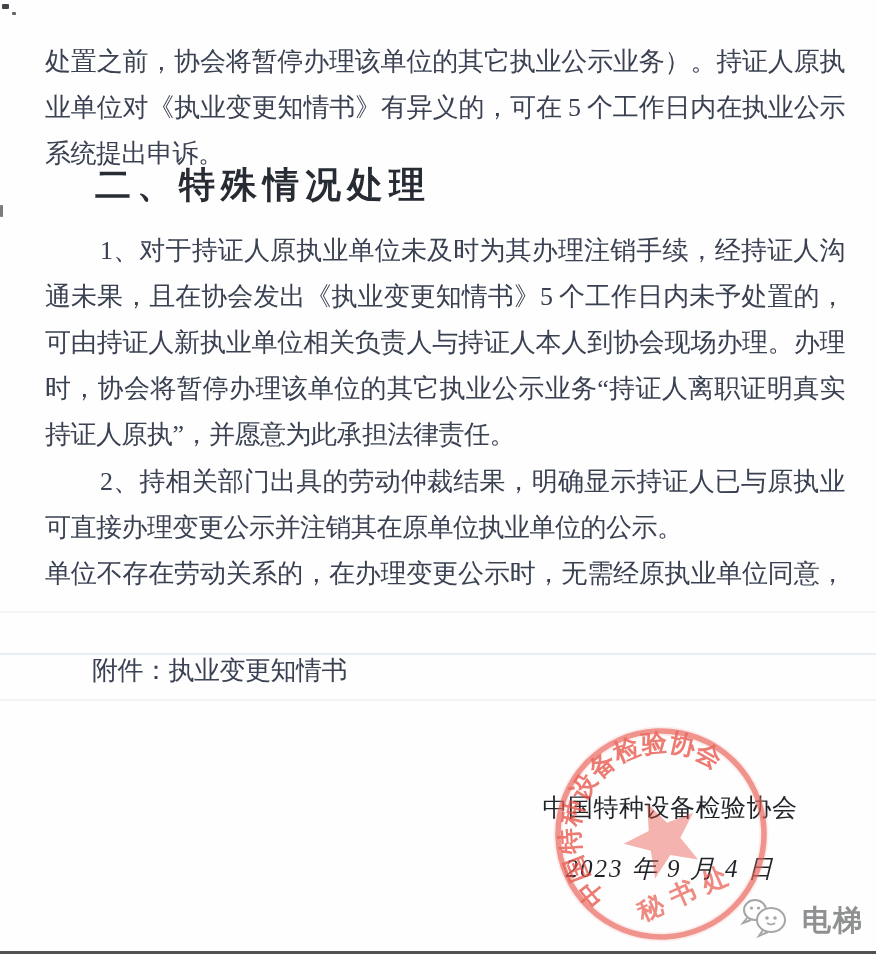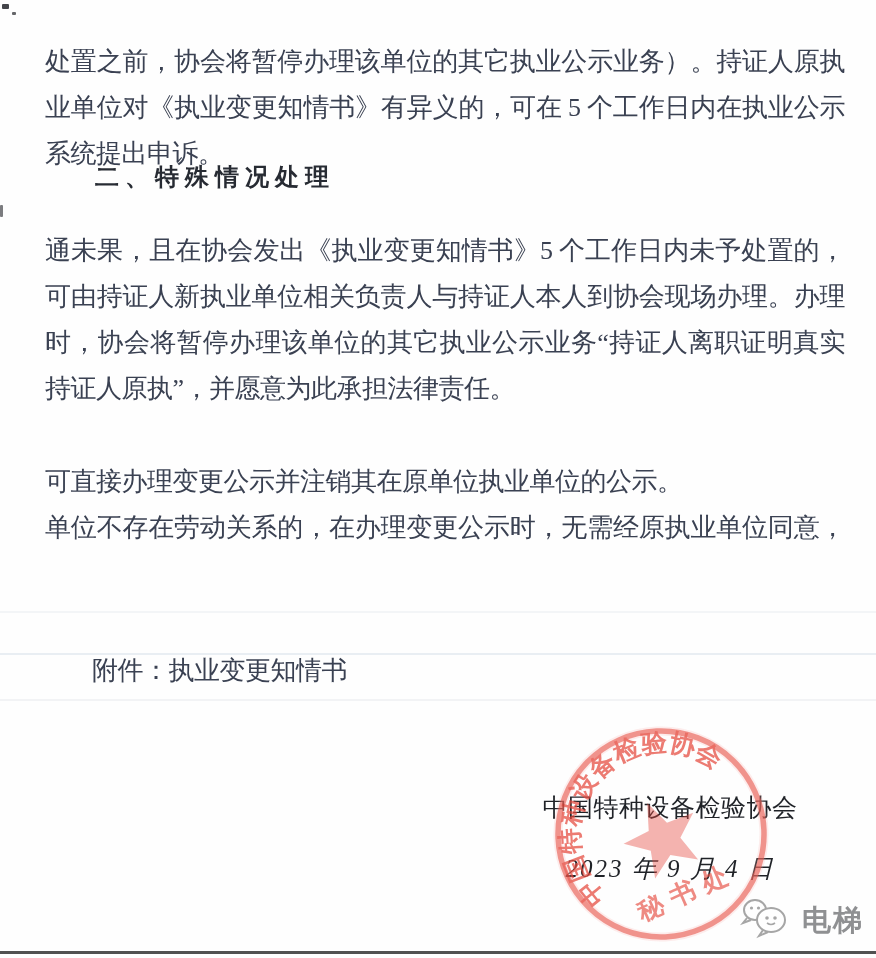--- a/index.html
+++ b/index.html
@@ -31,23 +31,23 @@
     text-align-last:left;
     white-space:nowrap;
   }
   .tblock .line.full{white-space:normal;text-align-last:justify;}
   .tblock .line.ind{text-indent:55px;}
   .intro{top:39px;}
   .p1{top:228px;}
   .p2{top:459px;}
   .attach{top:648px;padding-left:47px;}
   .heading{
-    position:absolute;left:95px;top:157px;
+    position:absolute;left:95px;top:165px;
     font-family:"Liberation Sans","DejaVu Sans",sans-serif;
-    font-weight:700;font-size:24px;line-height:40px;
+    font-weight:700;font-size:36px;line-height:40px;
     letter-spacing:6px;color:#272b33;margin:0;
   }
   
   .sig{
     position:absolute;left:500px;width:340px;
     text-align:center;color:#1f2227;
   }
   .sig.org{top:791px;font-size:25px;letter-spacing:0.5px;}
   .sig.date{top:852px;font-size:25px;letter-spacing:2px;font-style:italic;}
   
@@ -76,27 +76,29 @@
 
   <div class="tblock intro">
     <div class="line full">处置之前，协会将暂停办理该单位的其它执业公示业务）。持证人原执</div>
     <div class="line full">业单位对《执业变更知情书》有异义的，可在 5 个工作日内在执业公示</div>
     <div class="line">系统提出申诉。</div>
   </div>
 
   <h2 class="heading">二、特殊情况处理</h2>
 
   <div class="tblock p1">
+    <div class="line full ind">1、对于持证人原执业单位未及时为其办理注销手续，经持证人沟</div>
     <div class="line full">通未果，且在协会发出《执业变更知情书》5 个工作日内未予处置的，</div>
     <div class="line full">可由持证人新执业单位相关负责人与持证人本人到协会现场办理。办理</div>
     <div class="line full">时，协会将暂停办理该单位的其它执业公示业务“持证人离职证明真实</div>
     <div class="line">持证人原执”，并愿意为此承担法律责任。</div>
   </div>
 
   <div class="tblock p2">
+    <div class="line full ind">2、持相关部门出具的劳动仲裁结果，明确显示持证人已与原执业</div>
     <div class="line">可直接办理变更公示并注销其在原单位执业单位的公示。</div>
     <div class="line full">单位不存在劳动关系的，在办理变更公示时，无需经原执业单位同意，</div>
   </div>
 
   <div class="tblock attach">
     <div class="line">附件：执业变更知情书</div>
   </div>
 
   <div class="sig org">中国特种设备检验协会</div>
   <div class="sig date">2023 年 9 月 4 日</div>

